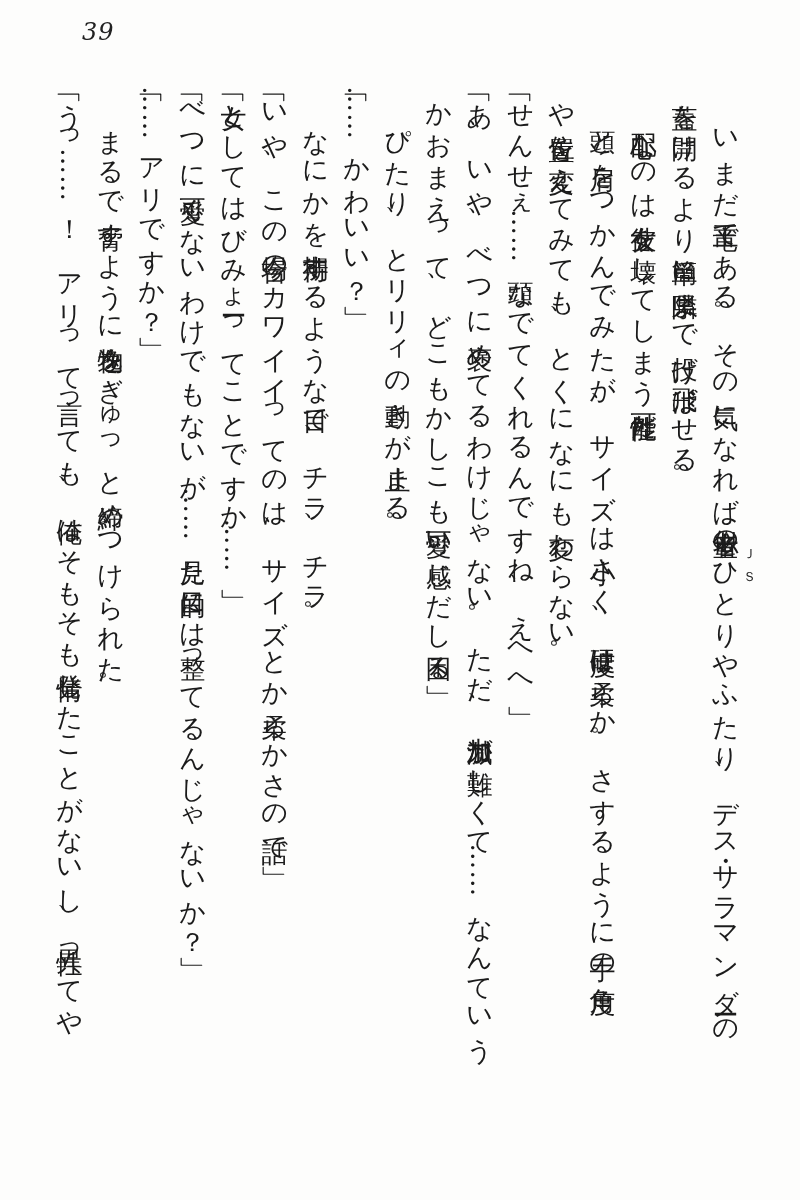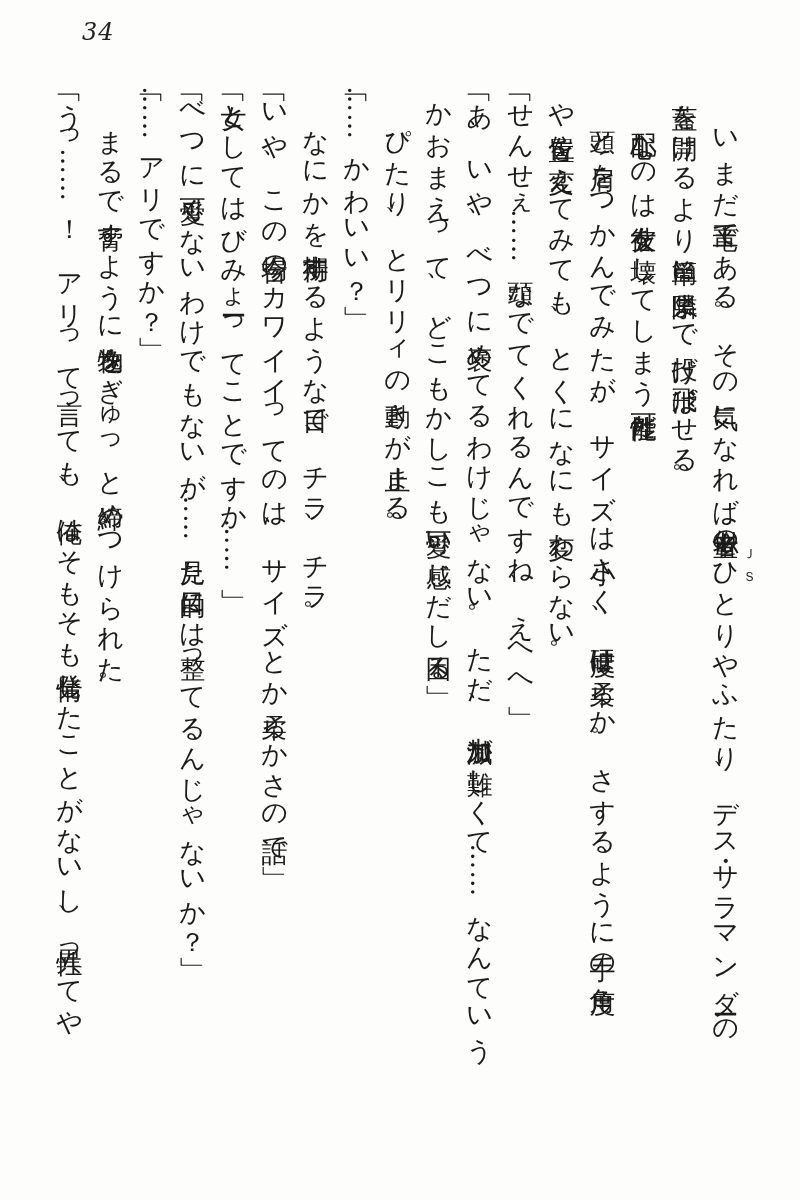--- a/index.html
+++ b/index.html
@@ -58,21 +58,21 @@
     font-size: 13px;
     letter-spacing: 9px;
     line-height: 1;
     color: #222;
   }
 </style>
 </head>
 <body>
 
 <div class="page">
-  <div class="page-number">34</div>
+  <div class="page-number">39</div>
   <div class="text-block">
       <div class="tline indent"><span>いまだ竜王である。その気になれば似</span><span class="rb"><span>童者</span><span class="rt">ＪＳ</span></span><span>のひとりやふたり、デス・サラマンダーの</span></div>
       <div class="tline"><span>蓋を開けるより簡単に隣県まで投げ飛ばせる。</span></div>
       <div class="tline indent"><span>心配なのは彼女を壊してしまう可能性だ。</span></div>
       <div class="tline indent"><span>頭と肩をつかんでみたが、サイズは小さく、硬度は柔らか。さするように手の角度</span></div>
       <div class="tline"><span>や位置を変えてみても、とくになにも変わらない。</span></div>
       <div class="tline"><span>「せんせぇ……頭なでてくれるんですね、えへへ」</span></div>
       <div class="tline"><span>「あ、いや、べつに褒めてるわけじゃない。ただ、力加減が難しくて……なんていう</span></div>
       <div class="tline"><span>かおまえって、どこもかしこも可愛い感じだし困る」</span></div>
       <div class="tline indent"><span>ぴたり、とリリィの動きが止まる。</span></div>

